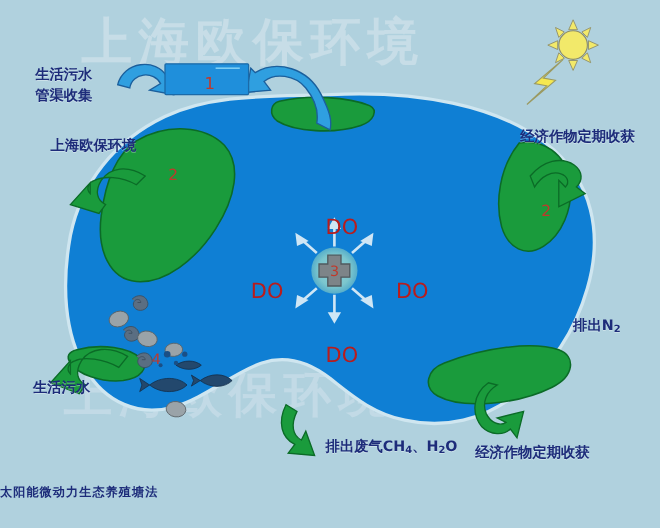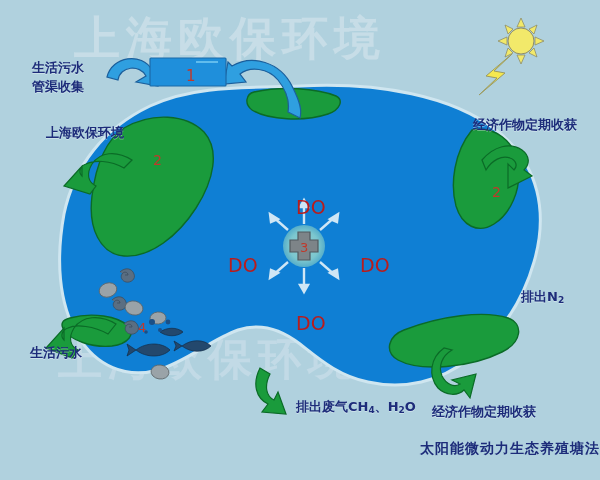--- a/index.html
+++ b/index.html
@@ -42,22 +42,22 @@
 
   #label-sewage{left:32px;  top:58px;  line-height:19px;white-space:pre-line;font-family:Liberation Serif, serif;}
   #label-harvest-left{left:46px; top:124px;}
   #label-crop-right{left:473px; top:116px;}
   #label-fishing{left:30px; top:344px;}
   #label-n2{left:521px; top:288px;}
   #label-exhaust{left:278px; top:398px;margin-left:18px;}
   #label-crop-bottom{left:432px; top:403px;}
 
   #title{
-    position:absolute;left:0;top:440px;width:600px;text-align:right;
-    color:#1d2c7a;font-weight:bold;font-size:14px;letter-spacing:1px;
+    position:absolute;left:0;top:440px;width:600px;text-align:left;
+    color:#1d2c7a;font-weight:bold;font-size:11px;letter-spacing:1px;
   }
 
   
   .do{
     position:absolute;color:#b91c1c;font-size:19px;font-weight:normal;
     font-family:"DejaVu Sans","Liberation Sans",sans-serif;
     margin-top:16px;
   }
   #do-top{left:296px;top:180px;}
   #do-left{left:228px;top:238px;}

